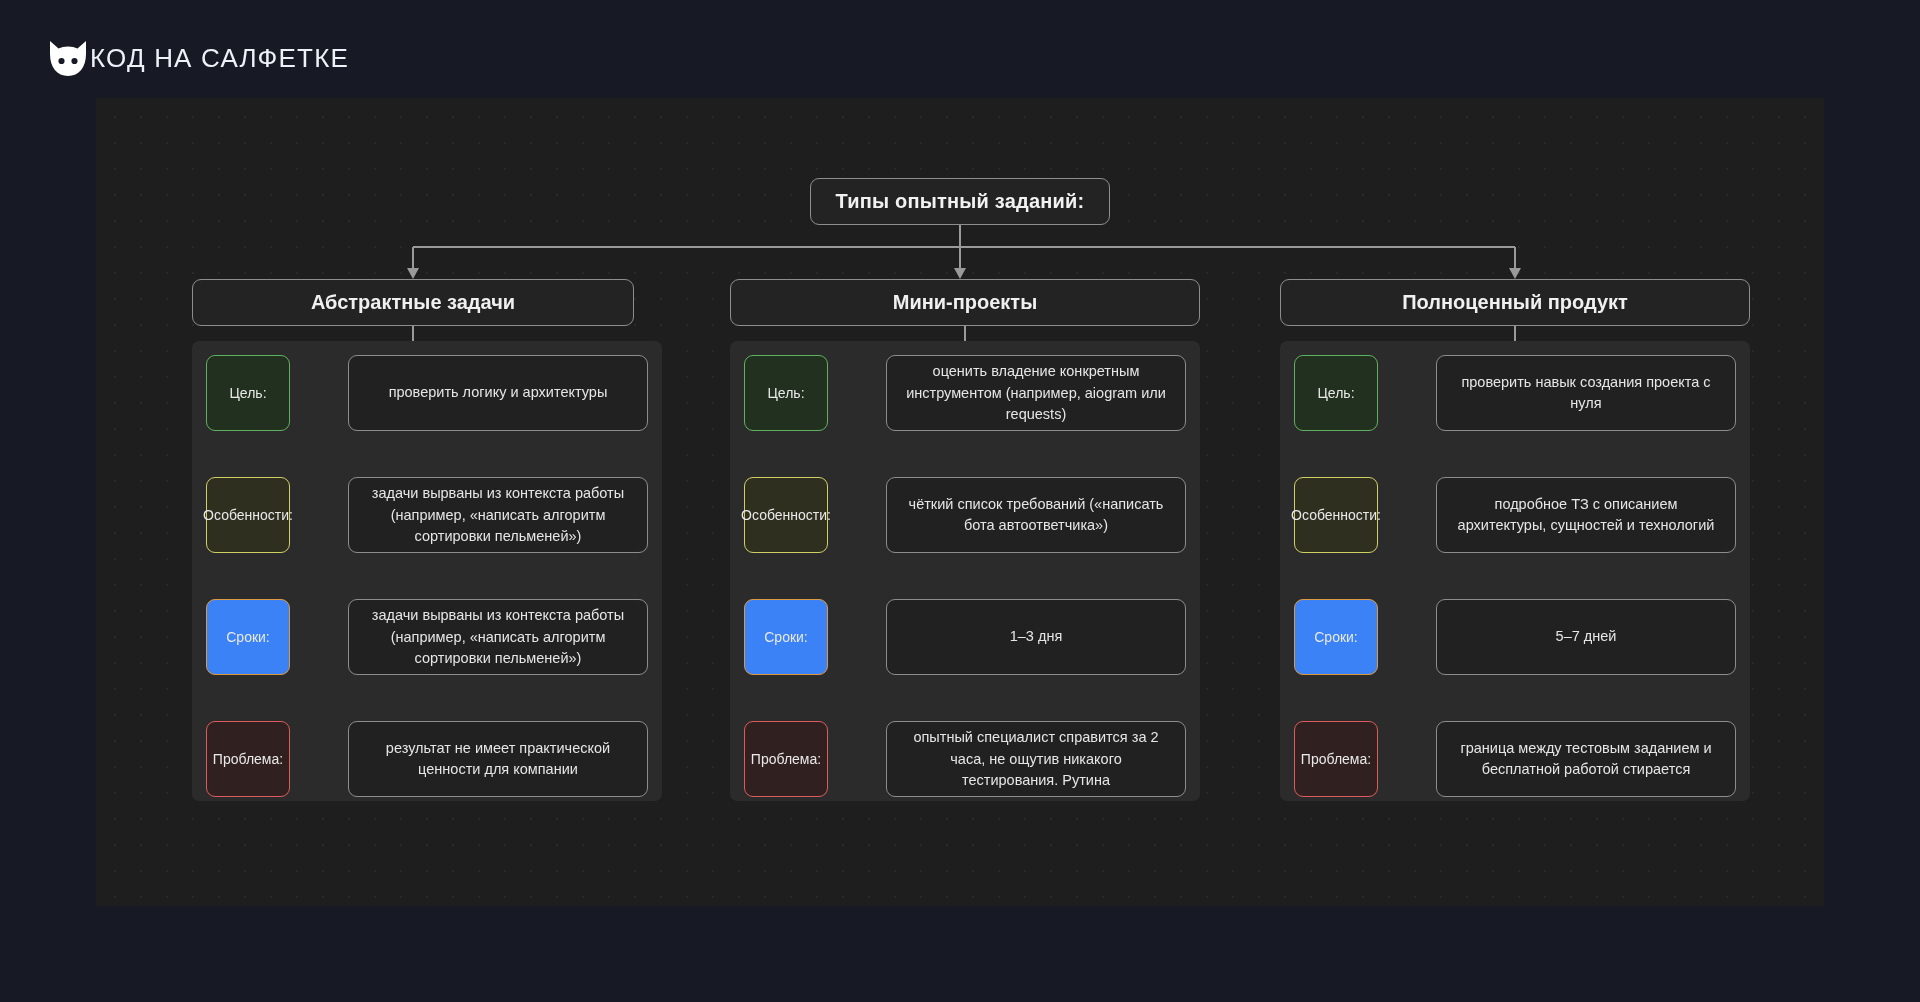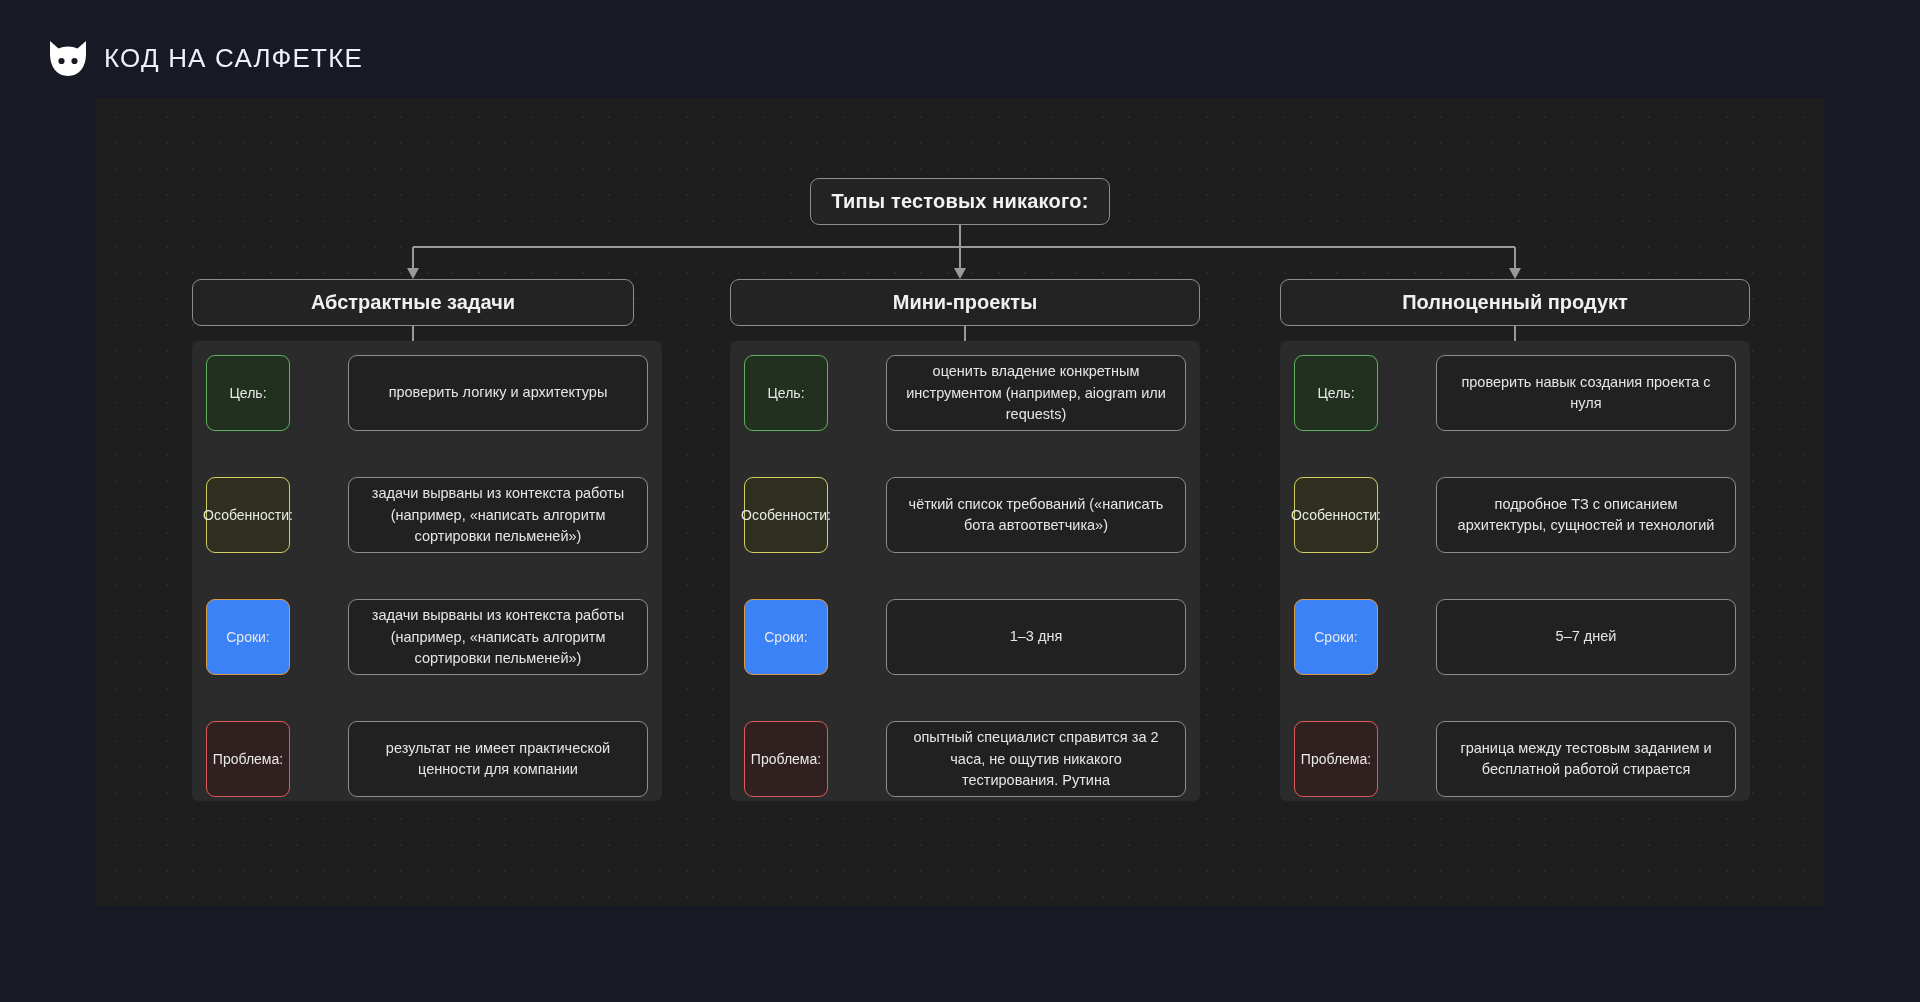--- a/index.html
+++ b/index.html
@@ -8,21 +8,21 @@
     background: #171a25;
     font-family: "Liberation Sans", sans-serif;
     overflow: hidden;
   }
 
   .page { position: relative; width: 1920px; height: 1002px; background: #171a25; }
 
   
   .brand {
     position: absolute; left: 46px; top: 36px;
-    display: flex; align-items: center; gap: 14px;
+    display: flex; align-items: center; 
   }
   .cat-logo { width: 44px; height: 44px; display: block; }
   .brand-name {
     font-size: 26px; letter-spacing: 1.2px; color: #eef1f7;
     font-weight: 400; white-space: nowrap;
   }
 
   
   .canvas {
     position: absolute; left: 96px; top: 98px;
@@ -151,21 +151,21 @@
         <polygon points="317,181 311,170 323,170"></polygon>
         <polygon points="864,181 858,170 870,170"></polygon>
         <polygon points="1419,181 1413,170 1425,170"></polygon>
         <polygon points="317,256 311,245 323,245"></polygon>
         <polygon points="869,256 863,245 875,245"></polygon>
         <polygon points="1419,256 1413,245 1425,245"></polygon>
       </g>
     </svg>
 
     <div class="root-node">
-      <span class="label">Типы тестовых никакого:</span>
+      <span class="label">Типы опытный заданий:</span>
     </div>
 
     <div class="col col-1">
       <div class="col-header">
         <span class="label">Абстрактные задачи</span>
       </div>
       <div class="group-panel">
         <div class="rows">
           <div class="row">
             <div class="tag green">

